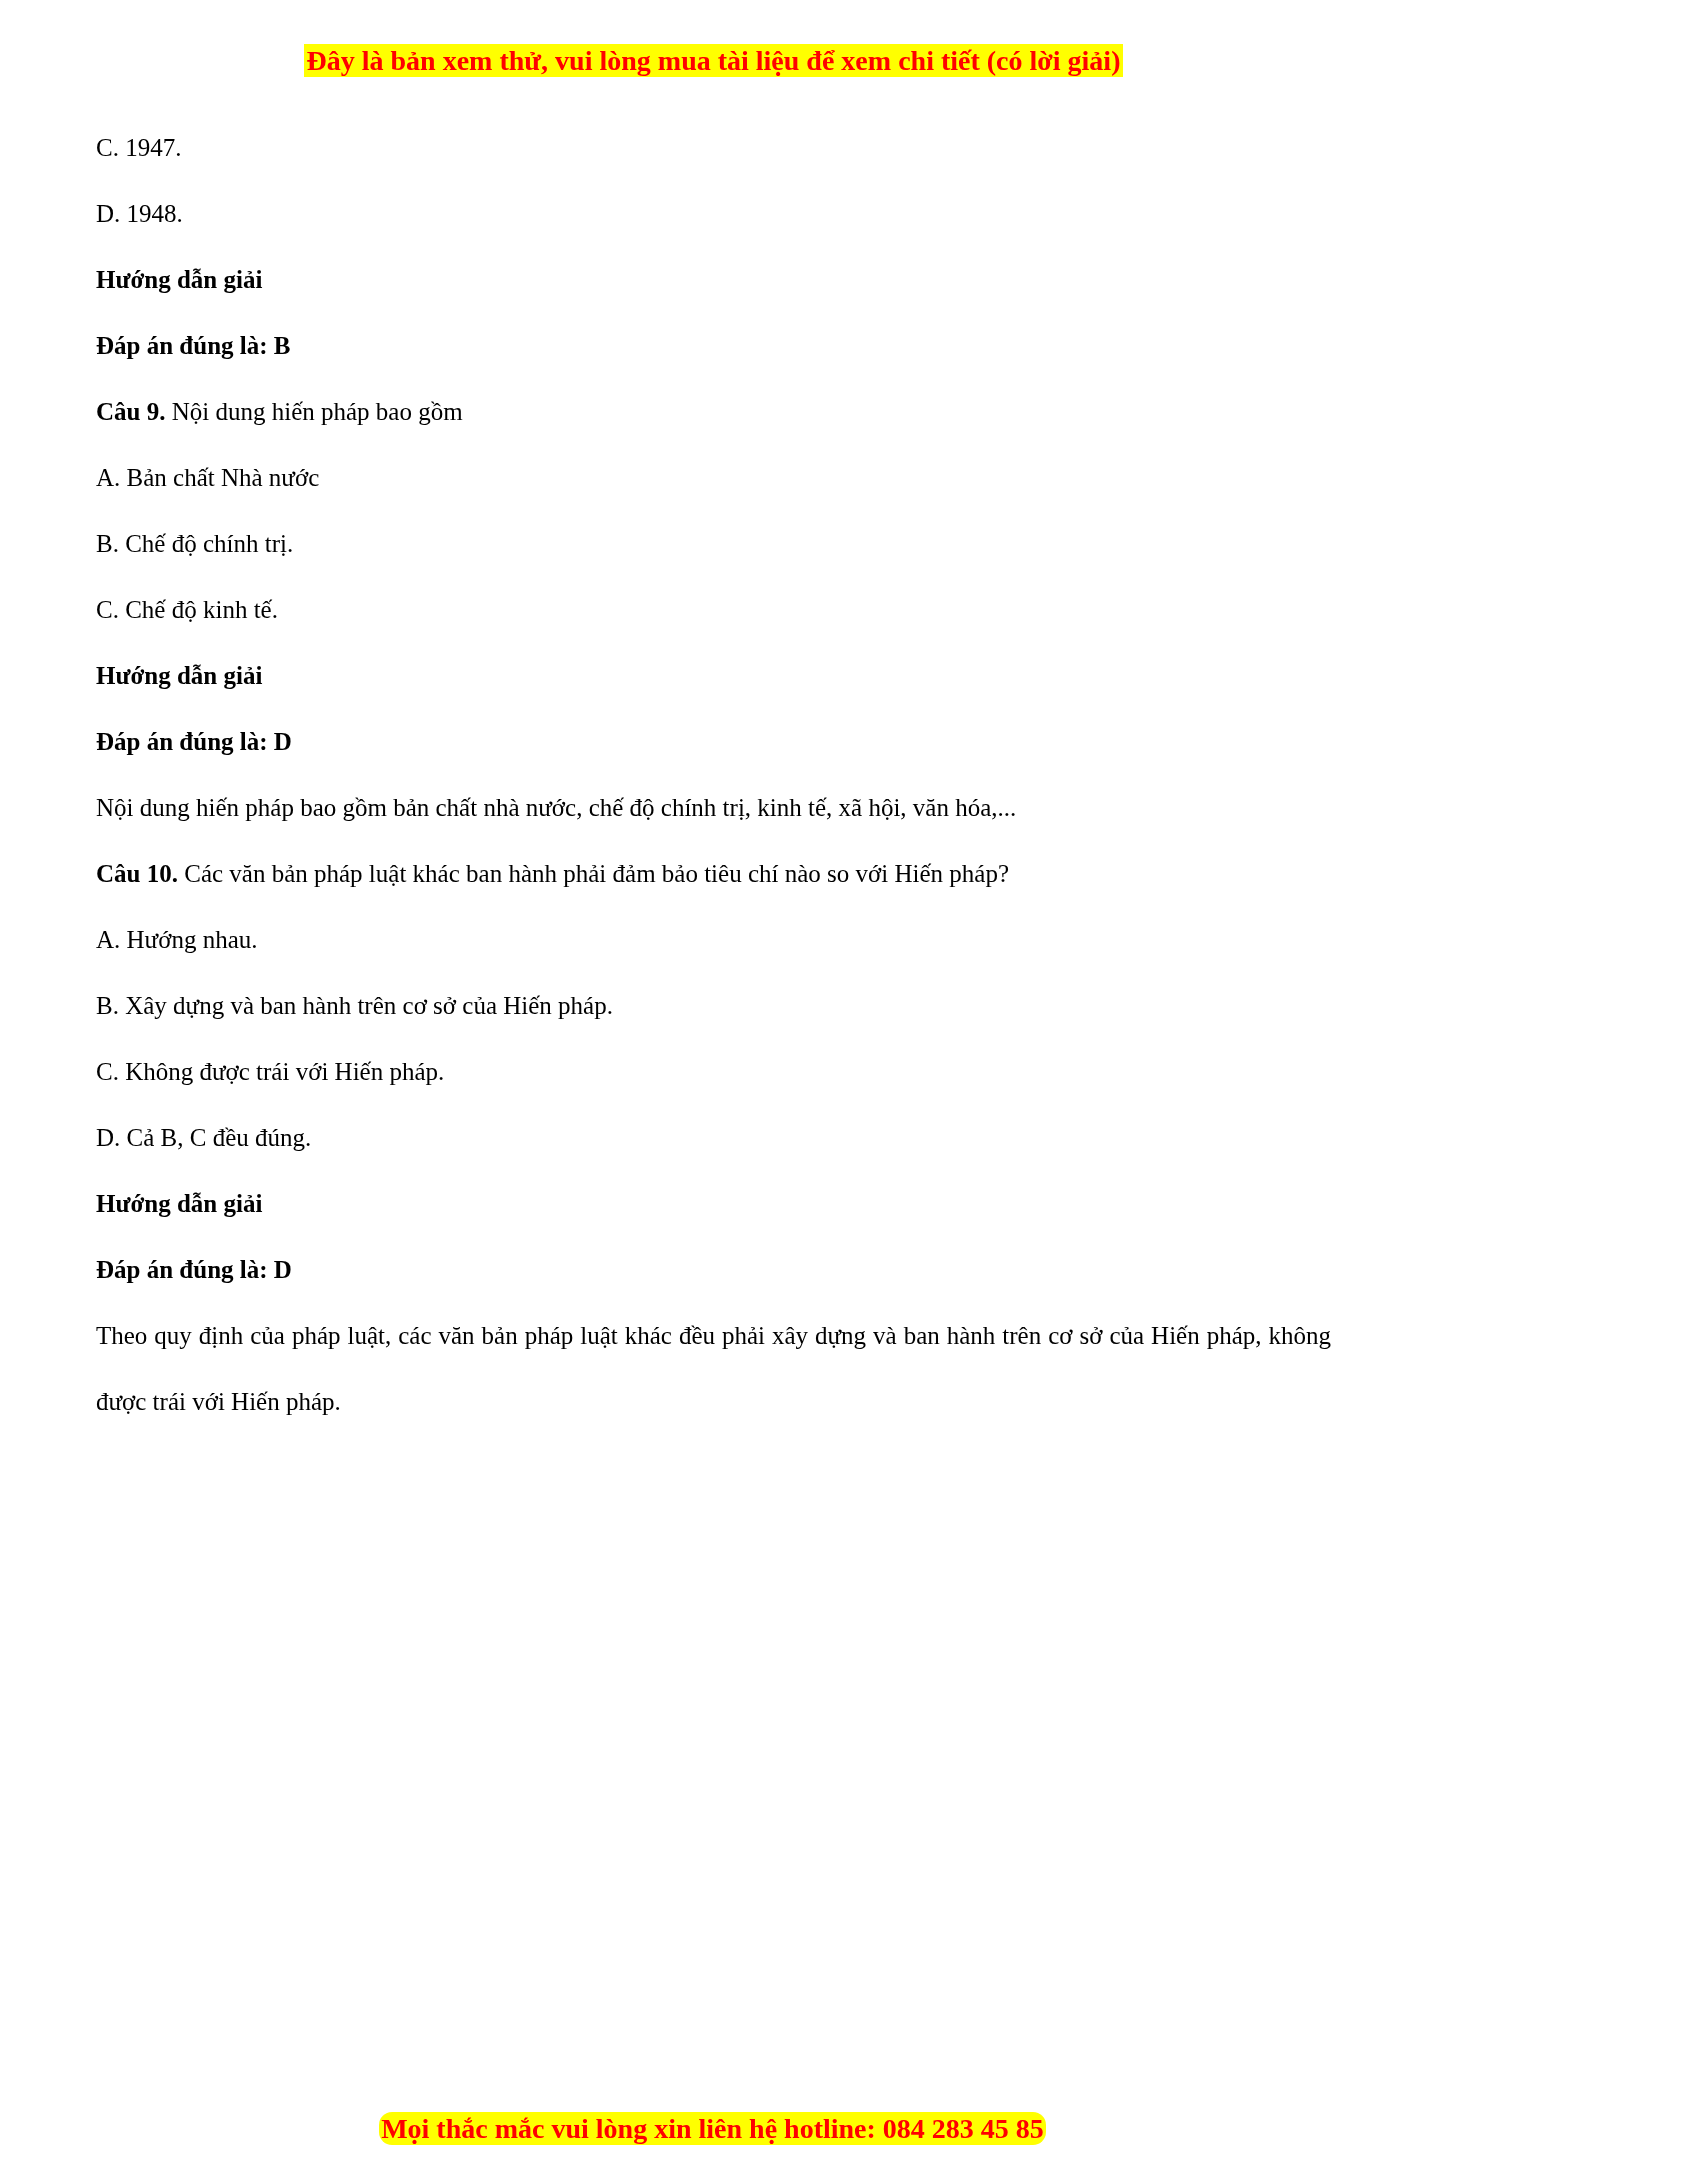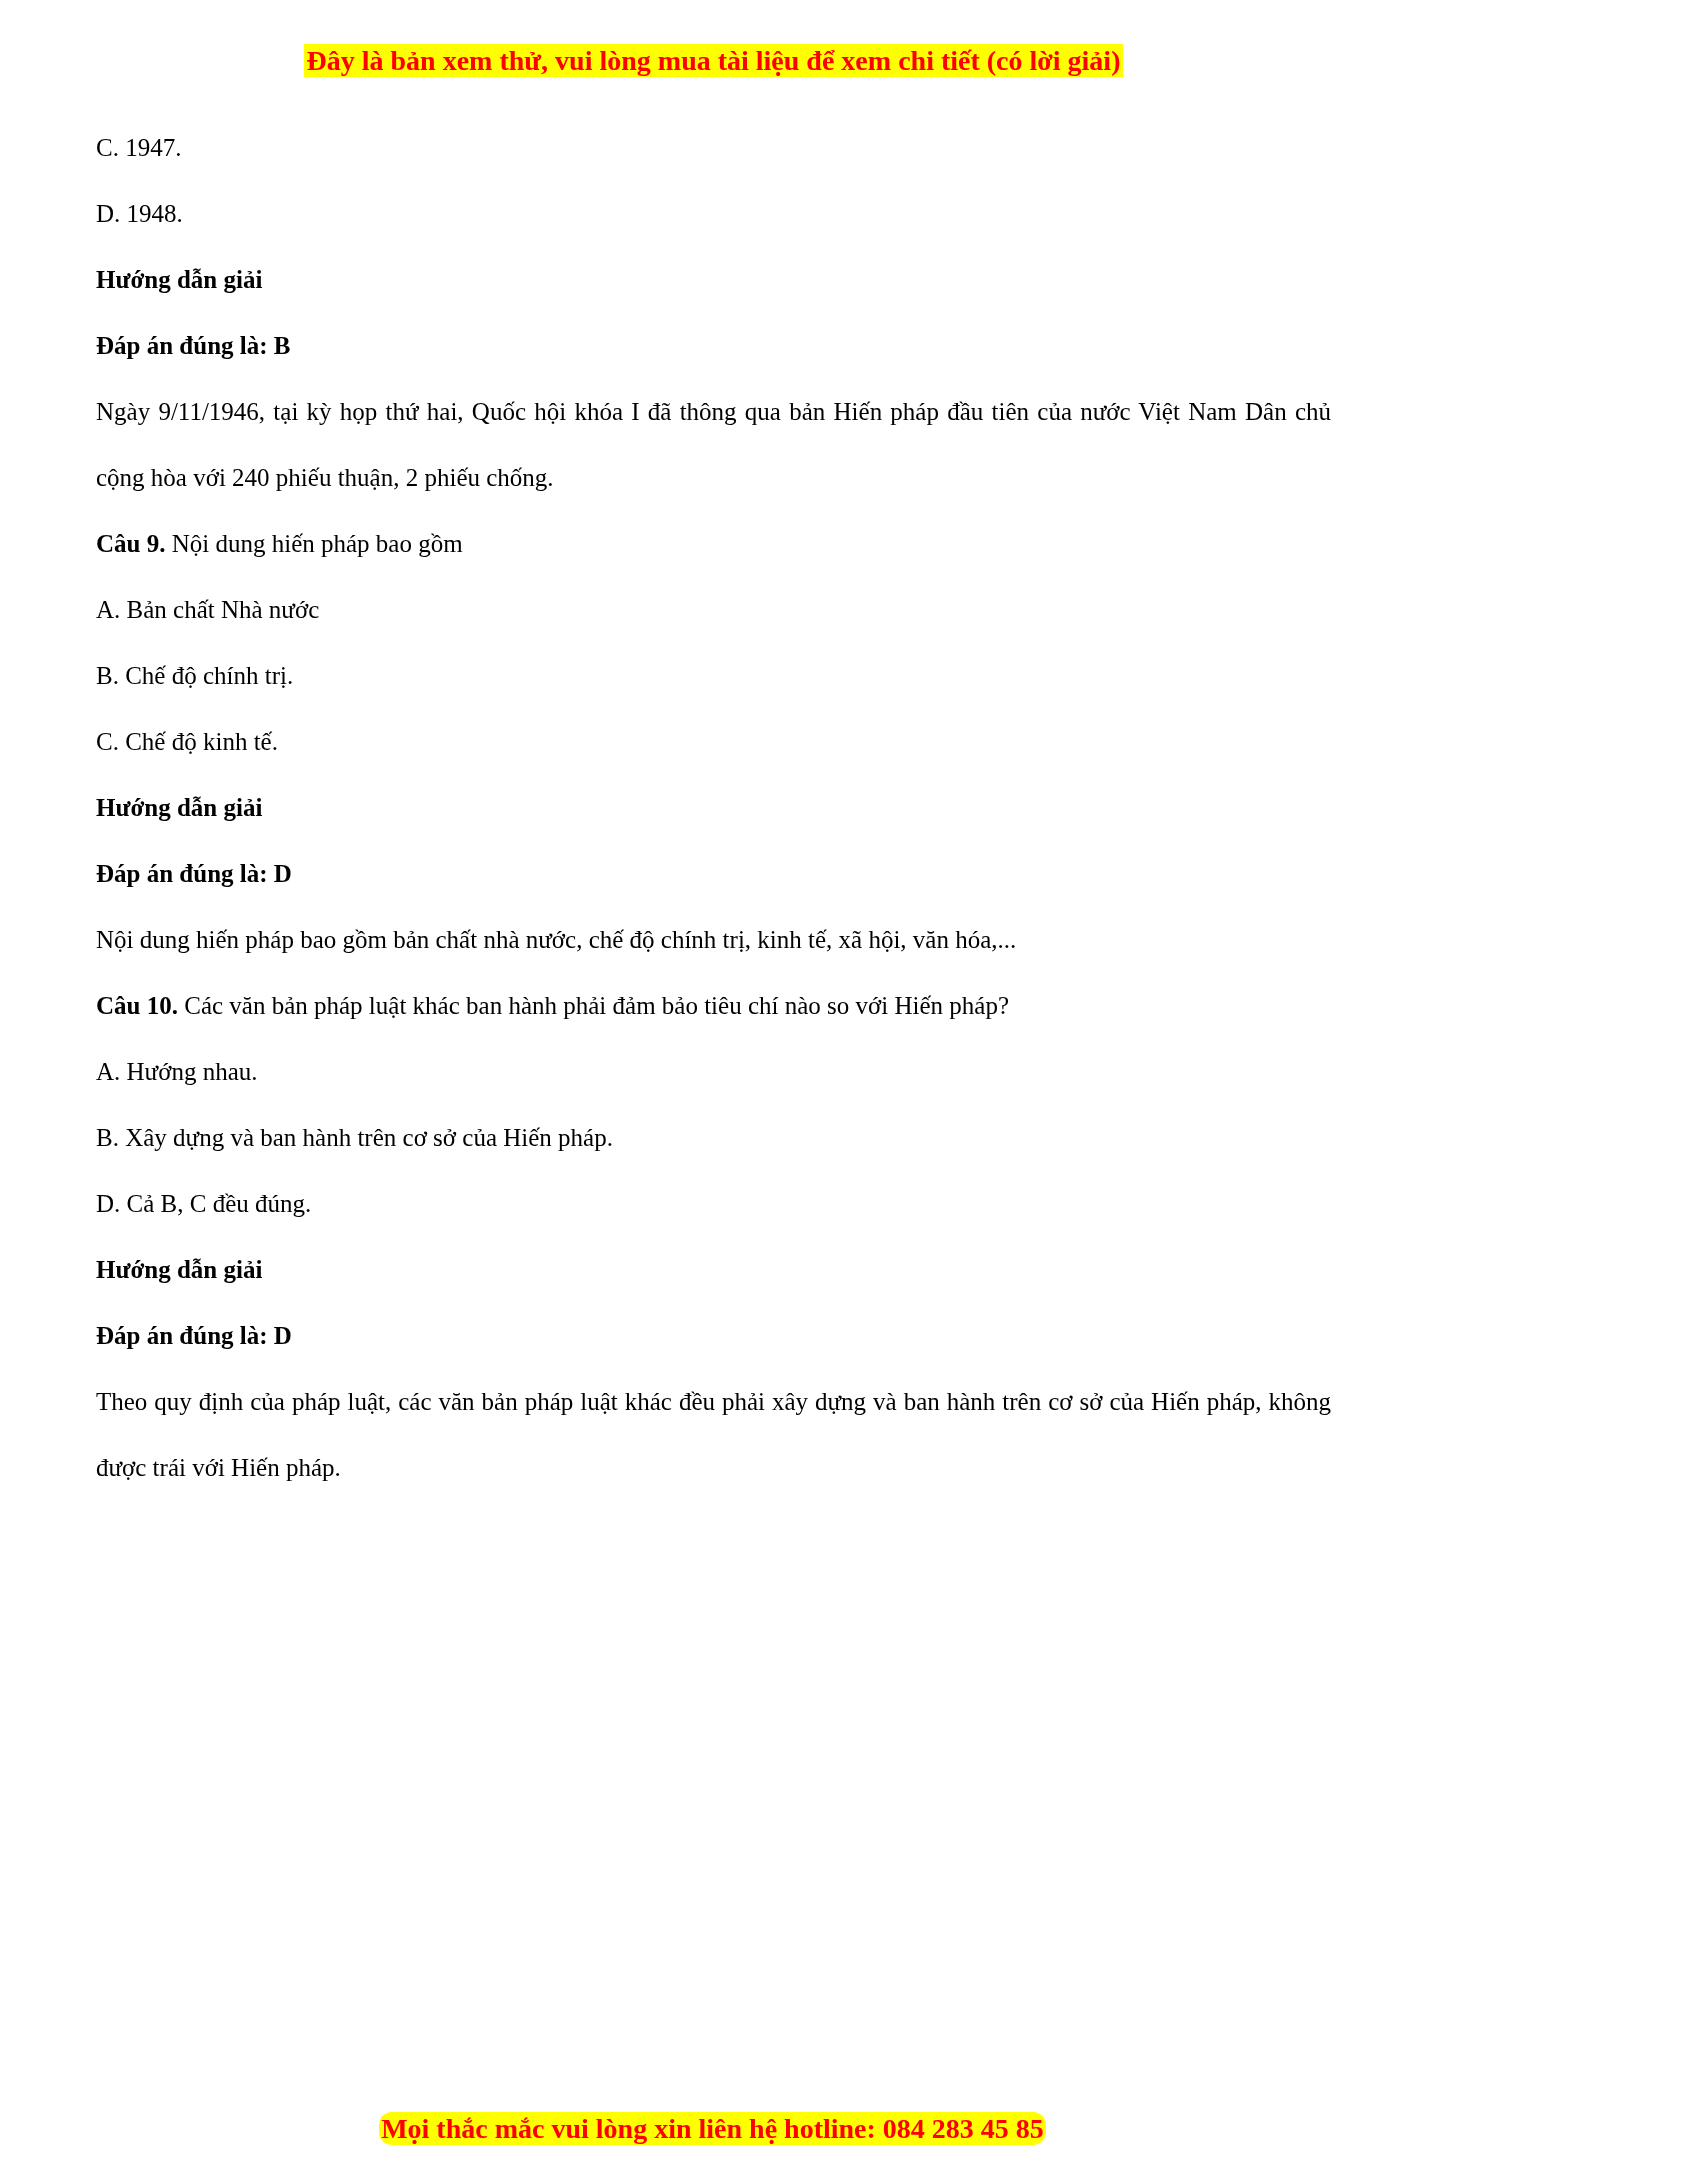--- a/index.html
+++ b/index.html
@@ -60,31 +60,31 @@
 
   <div class="banner">
     <span class="hl">Đây là bản xem thử, vui lòng mua tài liệu để xem chi tiết (có lời giải)</span>
   </div>
 
   <div class="content">
     <p class="para"><span class="b"></span><span>C. 1947.</span></p>
     <p class="para"><span class="b"></span><span>D. 1948.</span></p>
     <p class="para"><span class="b">Hướng dẫn giải</span><span></span></p>
     <p class="para"><span class="b">Đáp án đúng là: B</span><span></span></p>
-    <p class="para justify"><span class="b"></span><span>Ngày 9/11/1946, tại kỳ họp thứ hai, Quốc hội khóa I đã thông qua bản Hiến pháp đầu tiên của nước Việt Nam Dân chủ cộng hòa với 240 phiếu thuận, 2 phiếu chống.</span></p>
     <p class="para"><span class="b">Câu 9.</span><span> Nội dung hiến pháp bao gồm</span></p>
     <p class="para"><span class="b"></span><span>A. Bản chất Nhà nước</span></p>
     <p class="para"><span class="b"></span><span>B. Chế độ chính trị.</span></p>
     <p class="para"><span class="b"></span><span>C. Chế độ kinh tế.</span></p>
     <p class="para"><span class="b">Hướng dẫn giải</span><span></span></p>
     <p class="para"><span class="b">Đáp án đúng là: D</span><span></span></p>
     <p class="para justify"><span class="b"></span><span>Nội dung hiến pháp bao gồm bản chất nhà nước, chế độ chính trị, kinh tế, xã hội, văn hóa,...</span></p>
     <p class="para justify"><span class="b">Câu 10.</span><span> Các văn bản pháp luật khác ban hành phải đảm bảo tiêu chí nào so với Hiến pháp?</span></p>
     <p class="para"><span class="b"></span><span>A. Hướng nhau.</span></p>
     <p class="para"><span class="b"></span><span>B. Xây dựng và ban hành trên cơ sở của Hiến pháp.</span></p>
+    <p class="para"><span class="b"></span><span>C. Không được trái với Hiến pháp.</span></p>
     <p class="para"><span class="b"></span><span>D. Cả B, C đều đúng.</span></p>
     <p class="para"><span class="b">Hướng dẫn giải</span><span></span></p>
     <p class="para"><span class="b">Đáp án đúng là: D</span><span></span></p>
     <p class="para justify"><span class="b"></span><span>Theo quy định của pháp luật, các văn bản pháp luật khác đều phải xây dựng và ban hành trên cơ sở của Hiến pháp, không được trái với Hiến pháp.</span></p>
   </div>
 
   <div class="footer">
     <span class="hl">Mọi thắc mắc vui lòng xin liên hệ hotline: 084 283 45 85</span>
   </div>
 

